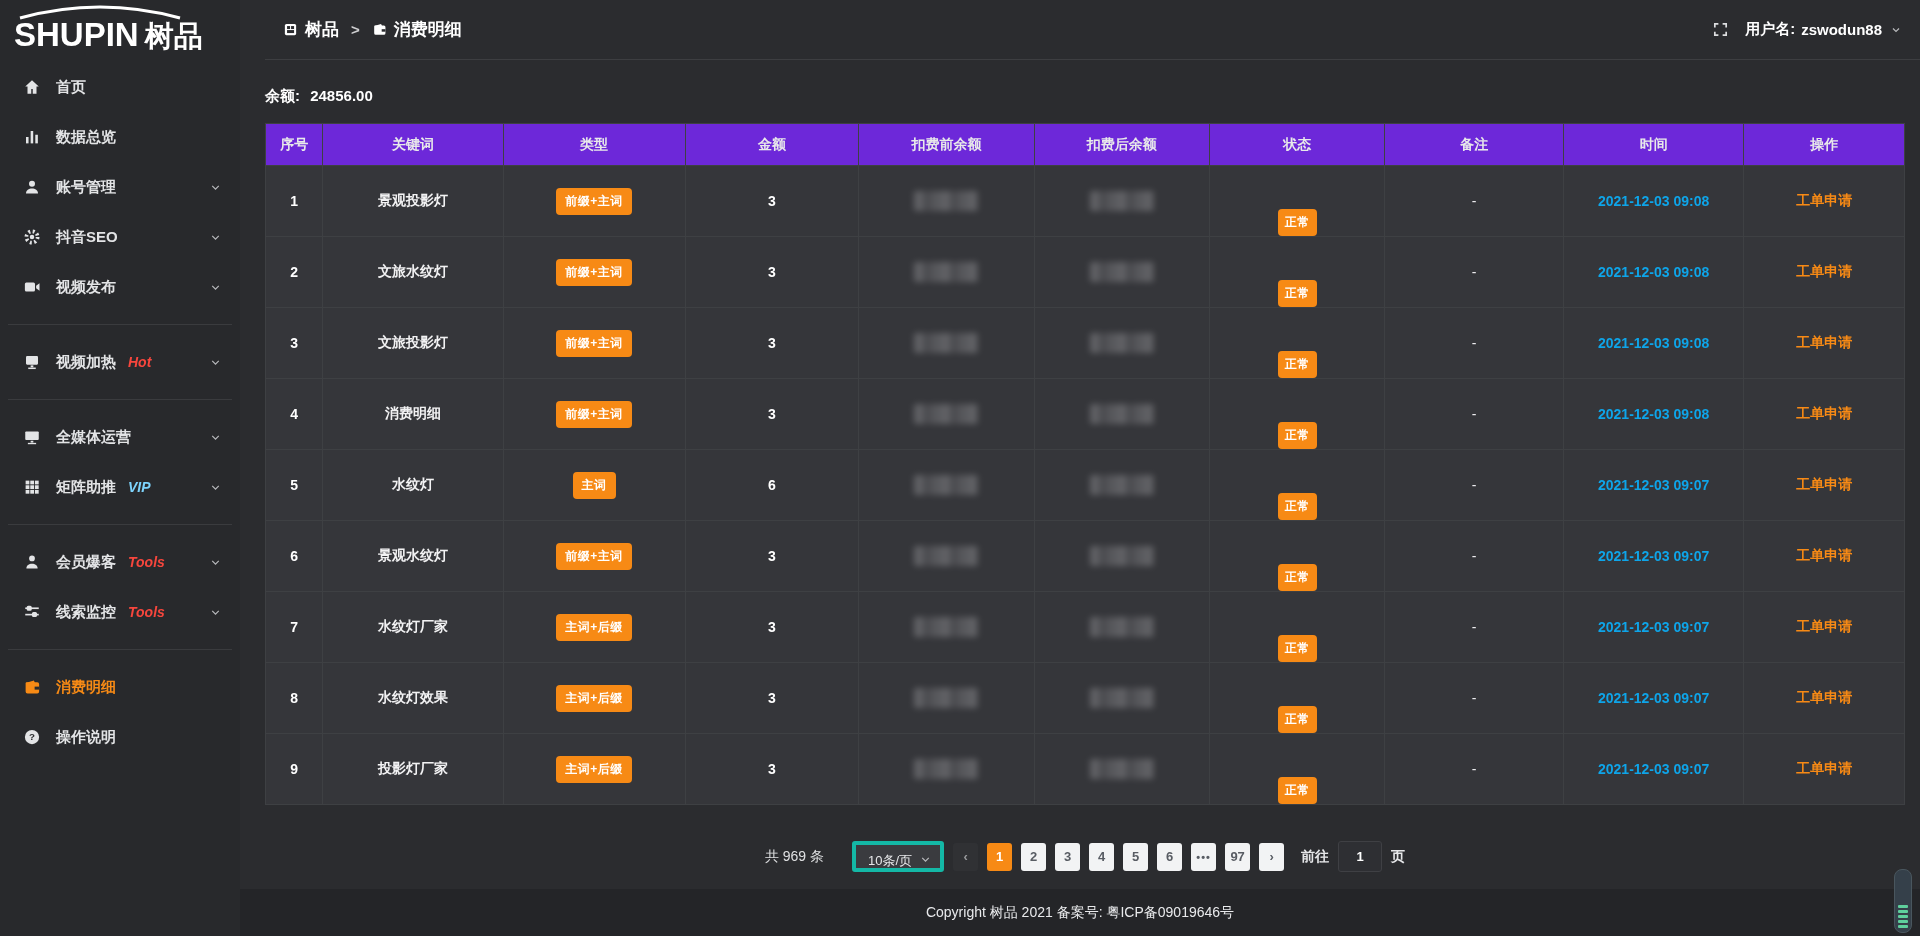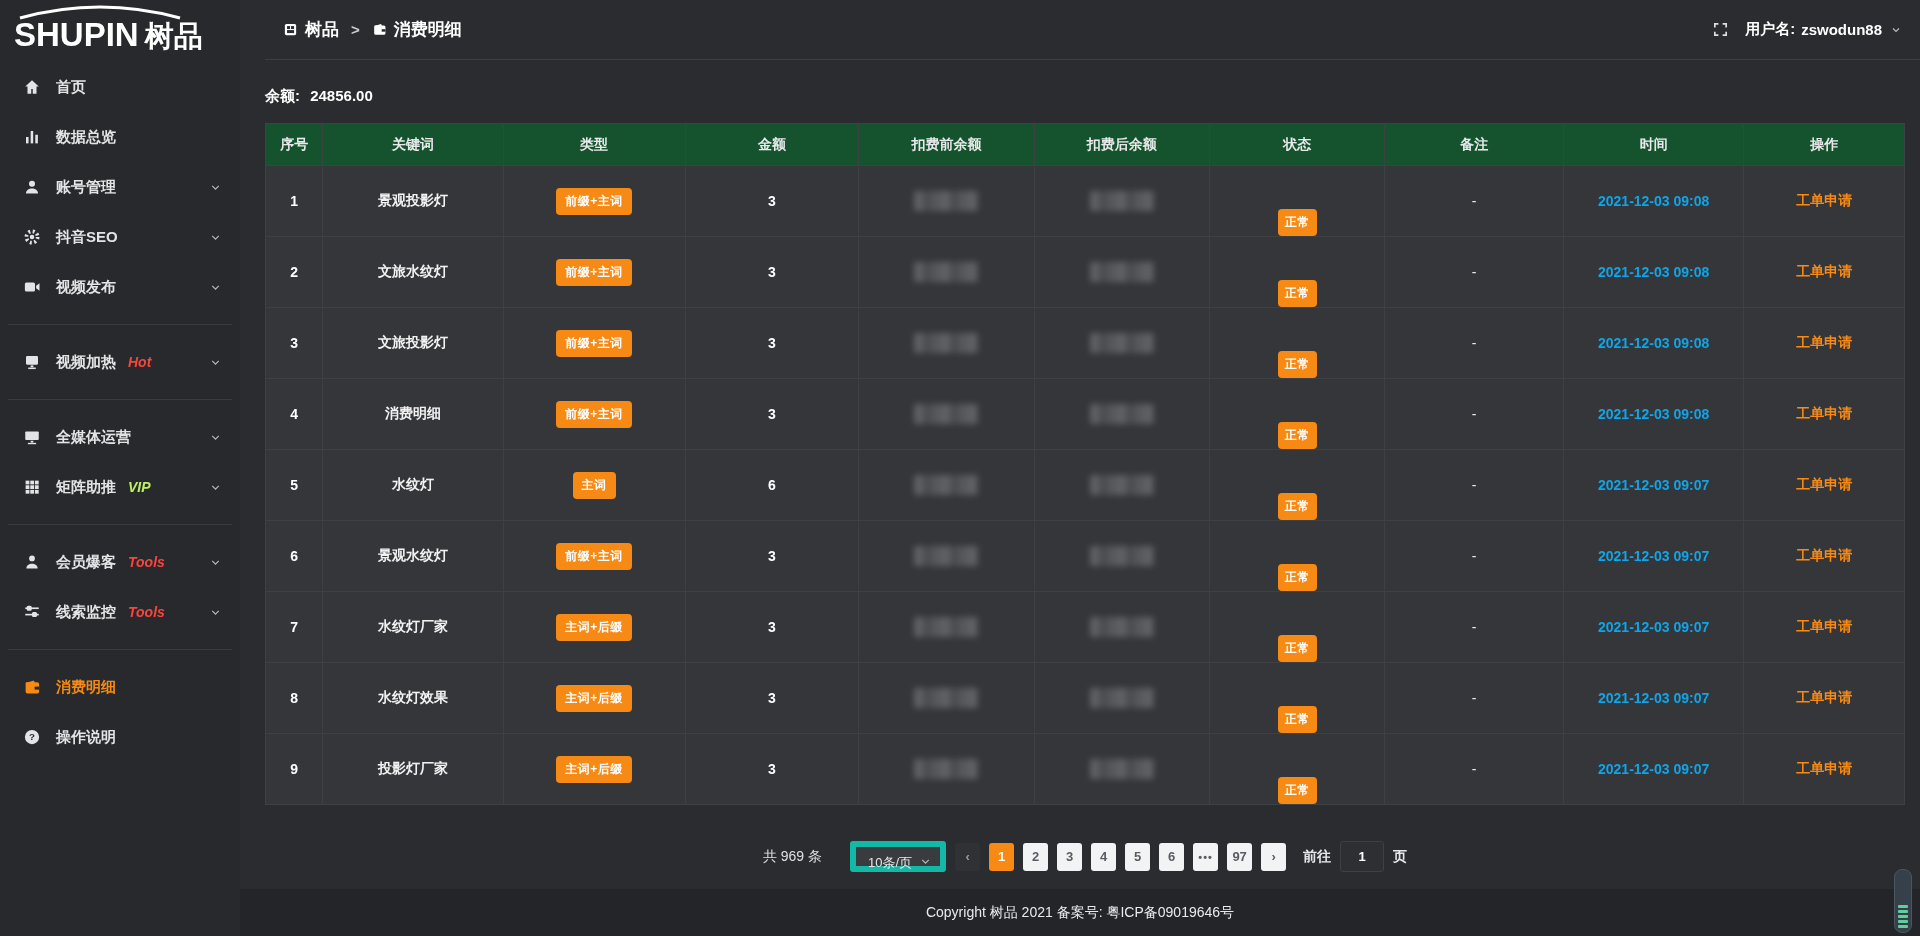--- a/index.html
+++ b/index.html
@@ -16,21 +16,21 @@
   .logo-arc { position:absolute; top:4px; left:16px; }
   .logo-en { font-size:33px; font-weight:800; color:#fff; letter-spacing:0px; }
   .logo-cn { font-size:29px; font-weight:800; color:#fff; margin-left:6px; }
   .menu { margin-top:4px; }
   .menu-item { display:flex; align-items:center; height:50px; padding:0 18px 0 22px; cursor:pointer; color:#e3e4e6; }
   .menu-item .icon { width:20px; height:20px; margin-right:14px; display:inline-flex; align-items:center; justify-content:center; }
   .menu-item .icon svg { width:18px; height:18px; }
   .menu-label { font-size:15px; font-weight:600; }
   .menu-badge { margin-left:12px; font-style:italic; font-weight:700; font-size:14px; }
   .menu-badge.red { color:#f7463d; }
-  .menu-badge.gold { color:#bef264; }
+  .menu-badge.gold { color:#7dd3fc; }
   .menu-chevron { margin-left:auto; color:#b9babd; display:inline-flex; }
   .menu-item.active { color:#f78a15; }
   .menu-divider { height:1px; background:#3a3b3e; margin:12px 8px; }
 
   
   .main { flex:1; position:relative; height:100%; background:#2b2c2f; }
   .topbar { height:60px; margin-left:25px; padding:0 18px 0 18px; display:flex; align-items:center; border-bottom:1px solid #3d3e41; }
   .breadcrumb { display:flex; align-items:center; gap:10px; }
   .crumb { display:flex; align-items:center; gap:7px; color:#fff; font-size:17px; font-weight:700; cursor:pointer; }
   .crumb .icon svg { width:15px; height:15px; display:block; }
@@ -39,36 +39,36 @@
   .fullscreen { color:#dddee0; display:inline-flex; cursor:pointer; }
   .userbox { display:flex; align-items:center; gap:6px; color:#fff; font-size:15px; font-weight:600; cursor:pointer; }
   .userbox .menu-chevron { margin-left:2px; }
 
   .content { padding:0 15px 0 25px; }
   .balance { margin:27px 0 17px 0; font-size:15px; font-weight:700; color:#fff; }
   .balance-value { margin-left:6px; }
 
   
   table { width:100%; border-collapse:collapse; table-layout:fixed; }
-  th { height:42px; background:#14532d; border:1px solid #3e4043; font-size:14px; font-weight:700; color:#e8e9ea; text-align:center; }
+  th { height:42px; background:#6d28d9; border:1px solid #3e4043; font-size:14px; font-weight:700; color:#e8e9ea; text-align:center; }
   td { height:67px; background:#35363a; border:1px solid #3e4043; text-align:center; vertical-align:middle; color:#ececee; font-size:14px; }
   .cell-num { font-weight:700; color:#fff; }
   .cell-keyword { font-weight:600; color:#f2f2f3; }
   .tag { display:inline-block; background:#f78a15; color:#fff; font-size:12px; font-weight:700; padding:5px 9px; border-radius:4px; letter-spacing:.5px; }
   .tag-status { padding:5px 7px;margin-top:43px; }
   .censored { display:inline-block; width:64px; height:20px; border-radius:2px; vertical-align:middle;
     background:repeating-linear-gradient(90deg,#8b8b8f 0 9px,#636367 9px 18px,#7b7b7f 18px 27px);
     filter:blur(3px); opacity:.5; }
   .cell-time { font-weight:600; color:#0ea5e9; }
   .action-link { color:#f78a15; font-weight:600; cursor:pointer; }
 
   
   .pagination { margin-top:36px; display:flex; align-items:center; justify-content:center; gap:9px; }
   .pg-total { color:#dfe0e2; font-size:14px; margin-right:19px; }
-  .pg-size { position:relative; height:31px; line-height:31px; background:#3a3b3f; border:6px solid #14b8a6; border-radius:3px;
+  .pg-size { position:relative; height:31px; line-height:31px; background:#3a3b3f; border:4px solid #14b8a6; border-radius:3px;
     padding:0 28px 0 12px; font-size:13px; color:#e6e7e9; cursor:pointer; }
   .pg-size .menu-chevron { position:absolute; right:8px; top:8px; }
   .page-btn { min-width:25px; height:28px; line-height:28px; padding:0 5px; text-align:center; background:#f2f3f4;
     color:#585c63; border-radius:3px; font-size:13px; font-weight:700; cursor:pointer; }
   .page-btn.prev { background:#303134; color:#9a9b9e; }
   .page-btn.active { background:#f78a15; color:#fff; }
   .page-btn.dots { letter-spacing:1px; font-size:11px; }
   .pg-goto { display:flex; align-items:center; gap:9px; margin-left:8px; color:#e6e7e9; font-size:14px; font-weight:600; }
   .pg-input { width:44px; height:31px; background:#2e2f33; border:1px solid #3f4044; border-radius:3px; color:#fff;
     text-align:center; font-size:13px; font-weight:700; line-height:29px; }

